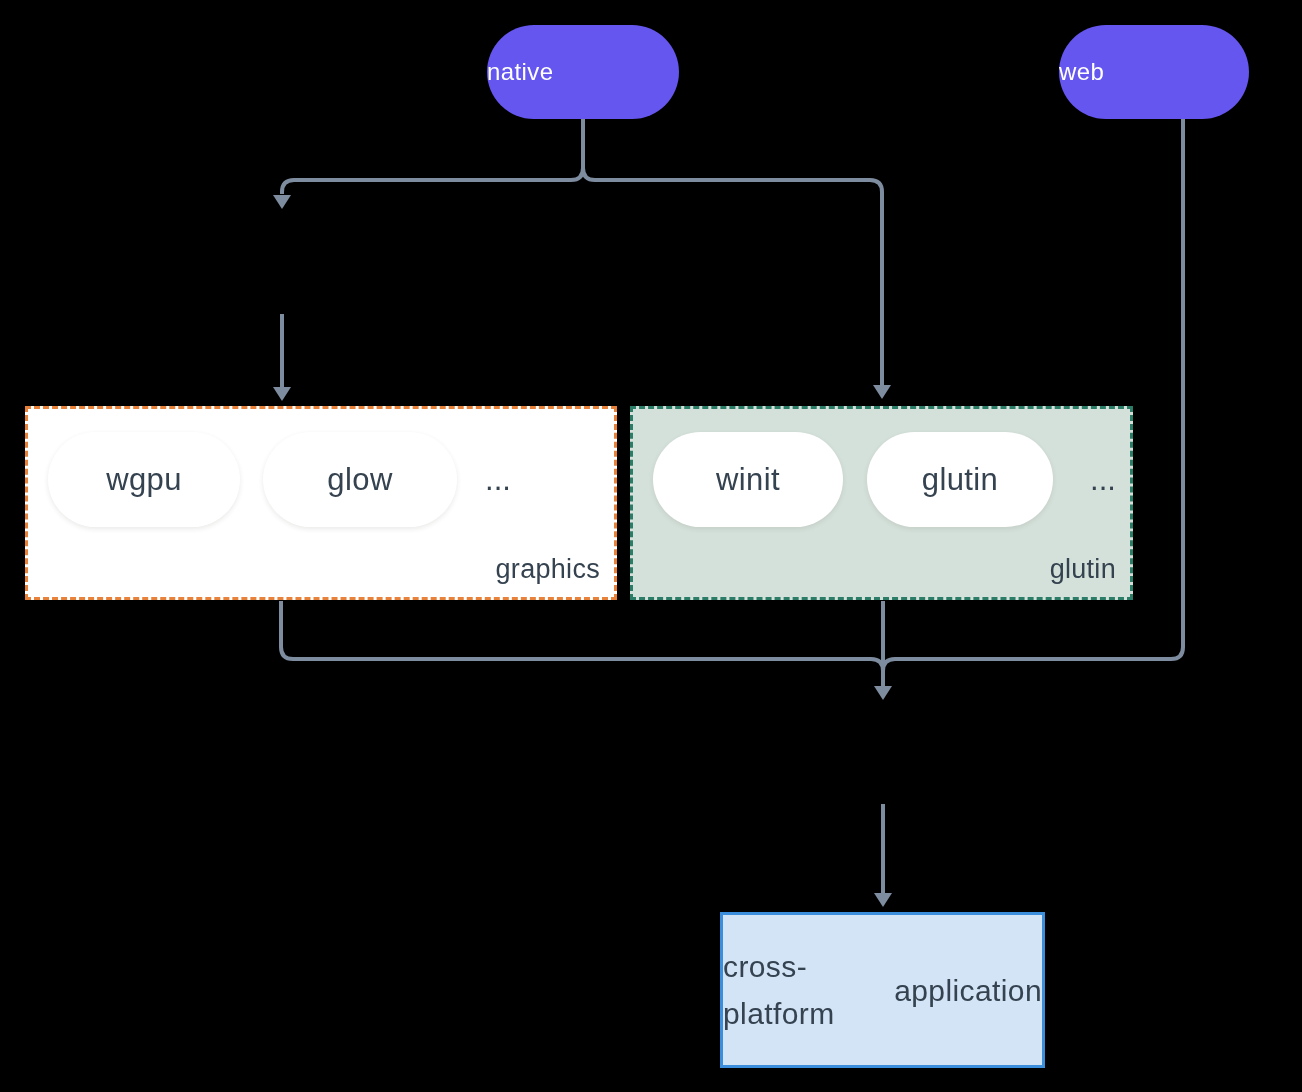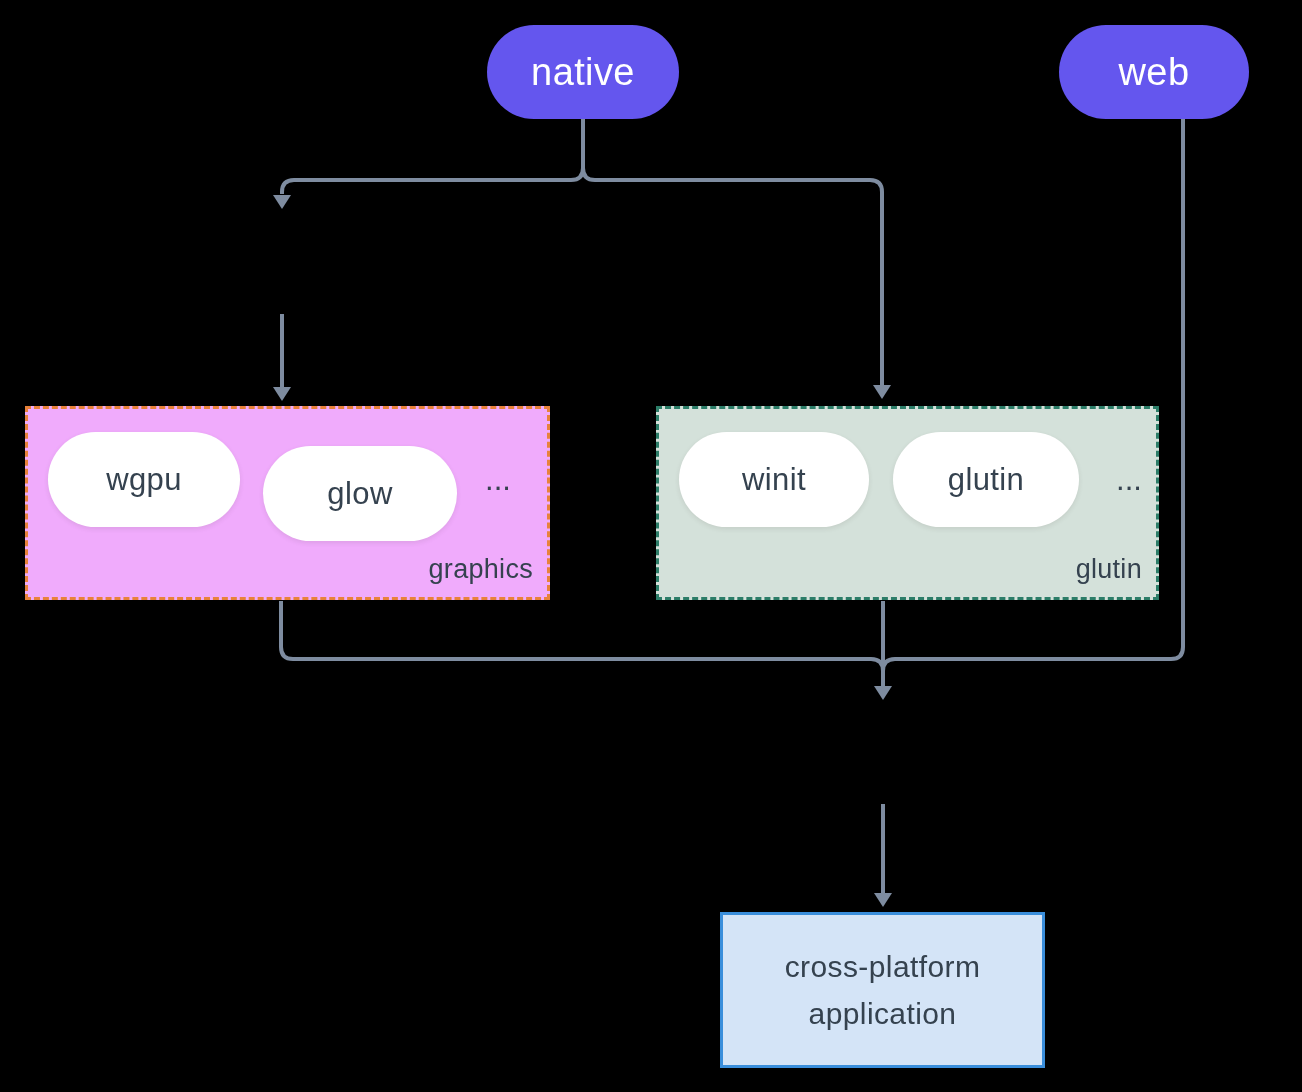--- a/index.html
+++ b/index.html
@@ -18,62 +18,60 @@
   #edges {
     position: absolute;
     left: 0; top: 0;
     z-index: 1;
   }
   .node {
     position: absolute;
     z-index: 2;
     display: flex;
     align-items: center;
-    justify-content: center;
     border-radius: 48px;
-    font-size: 38px;
+    font-size: 24px;
     letter-spacing: 0.4px;
     color: #ffffff;
   }
   .node-native   { left: 487px;  top: 25px;  width: 192px; height: 94px; background: #6456ee; }
   .node-web      { left: 1059px; top: 25px;  width: 190px; height: 94px; background: #6456ee; }
   .node-graphics { left: 186px;  top: 215px; width: 194px; height: 97px; background: #e7873d; }
   .node-iced     { left: 786px;  top: 708px; width: 194px; height: 95px; background: #2e8ad9; }
 
   .group {
     position: absolute;
     z-index: 2;
     box-sizing: border-box;
   }
   .group-renderers {
-    left: 25px; top: 406px; width: 525px; height: 194px;
-    background: #f0abfc;
+    left: 25px; top: 406px; width: 592px; height: 194px;
+    background: #ffffff;
     border: 3px dashed #e8823a;
   }
   .group-shells {
     left: 630px; top: 406px; width: 503px; height: 194px;
     background: #d4e1da;
     border: 3px dashed #2c7d68;
-    margin-left: 26px;
   }
   .white-pill {
     position: absolute;
     height: 95px;
     display: flex;
     align-items: center;
     justify-content: center;
     background: #ffffff;
     border-radius: 48px;
     font-size: 31px;
     letter-spacing: 0.4px;
     color: #35424f;
     box-shadow: 0 2px 5px rgba(60, 50, 40, 0.10);
   }
   .pill-wgpu   { left: 20px;  top: 23px; width: 192px; }
-  .pill-glow   { left: 235px; top: 37px; width: 194px; }
+  .pill-glow   { left: 235px; top: 23px; width: 194px; }
   .pill-winit  { left: 20px;  top: 23px; width: 190px; }
   .pill-glutin { left: 234px; top: 23px; width: 186px; }
   .ellipsis {
     position: absolute;
     left: 440px; top: 23px;
     width: 60px; height: 95px;
     display: flex;
     align-items: center;
     justify-content: center;
     font-size: 31px;
@@ -88,21 +86,21 @@
   }
   .app-box {
     position: absolute;
     z-index: 2;
     left: 720px; top: 912px;
     width: 325px; height: 156px;
     box-sizing: border-box;
     background: #d4e4f7;
     border: 3px solid #3a8edb;
     display: flex;
-    flex-direction: column;
+    flex-direction: row;
     align-items: center;
     justify-content: center;
     font-size: 30px;
     line-height: 47px;
     letter-spacing: 0.4px;
     color: #35424f;
   }
 </style>
 </head>
 <body>

